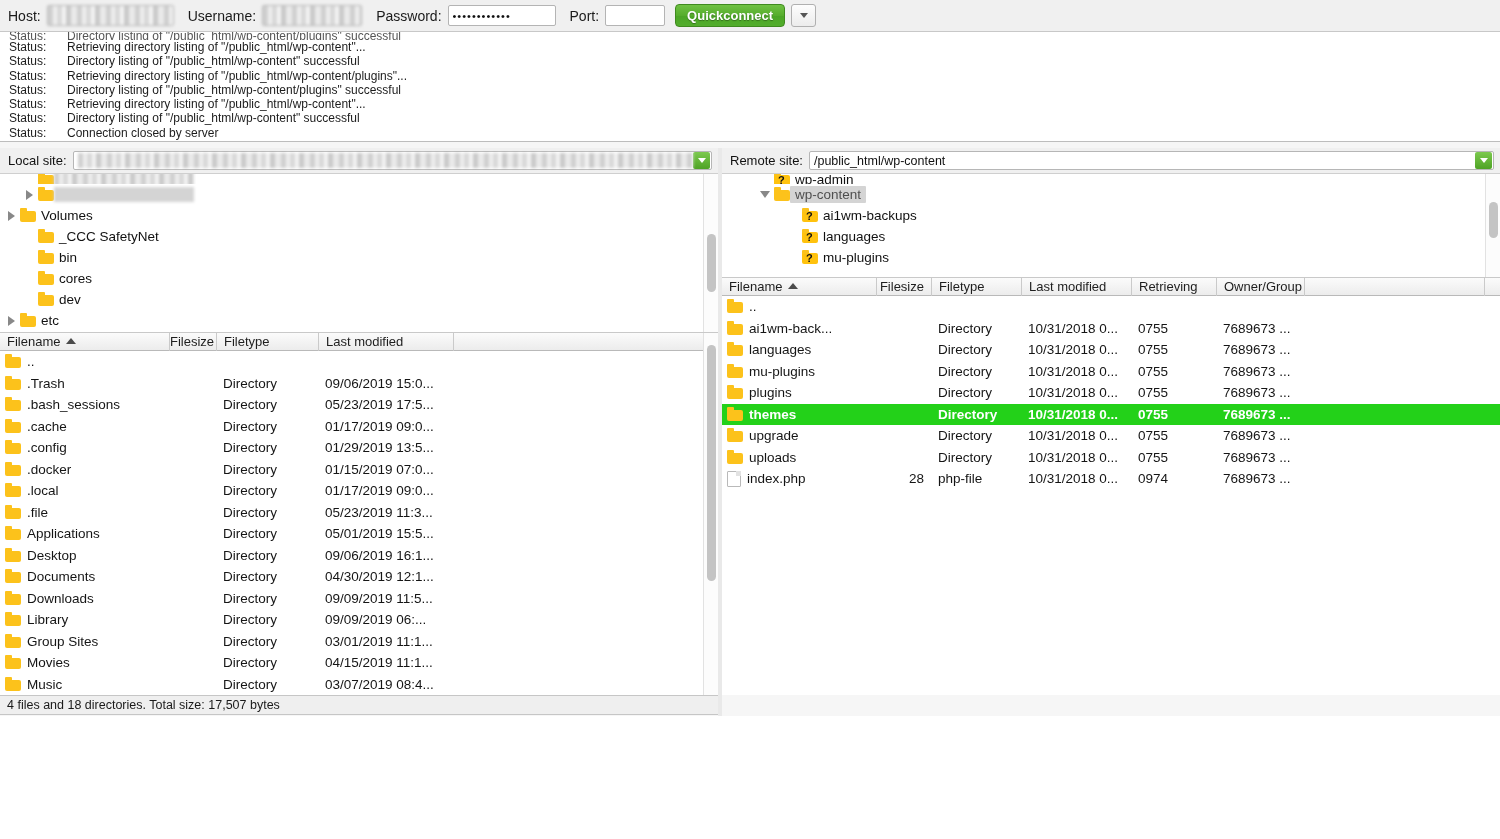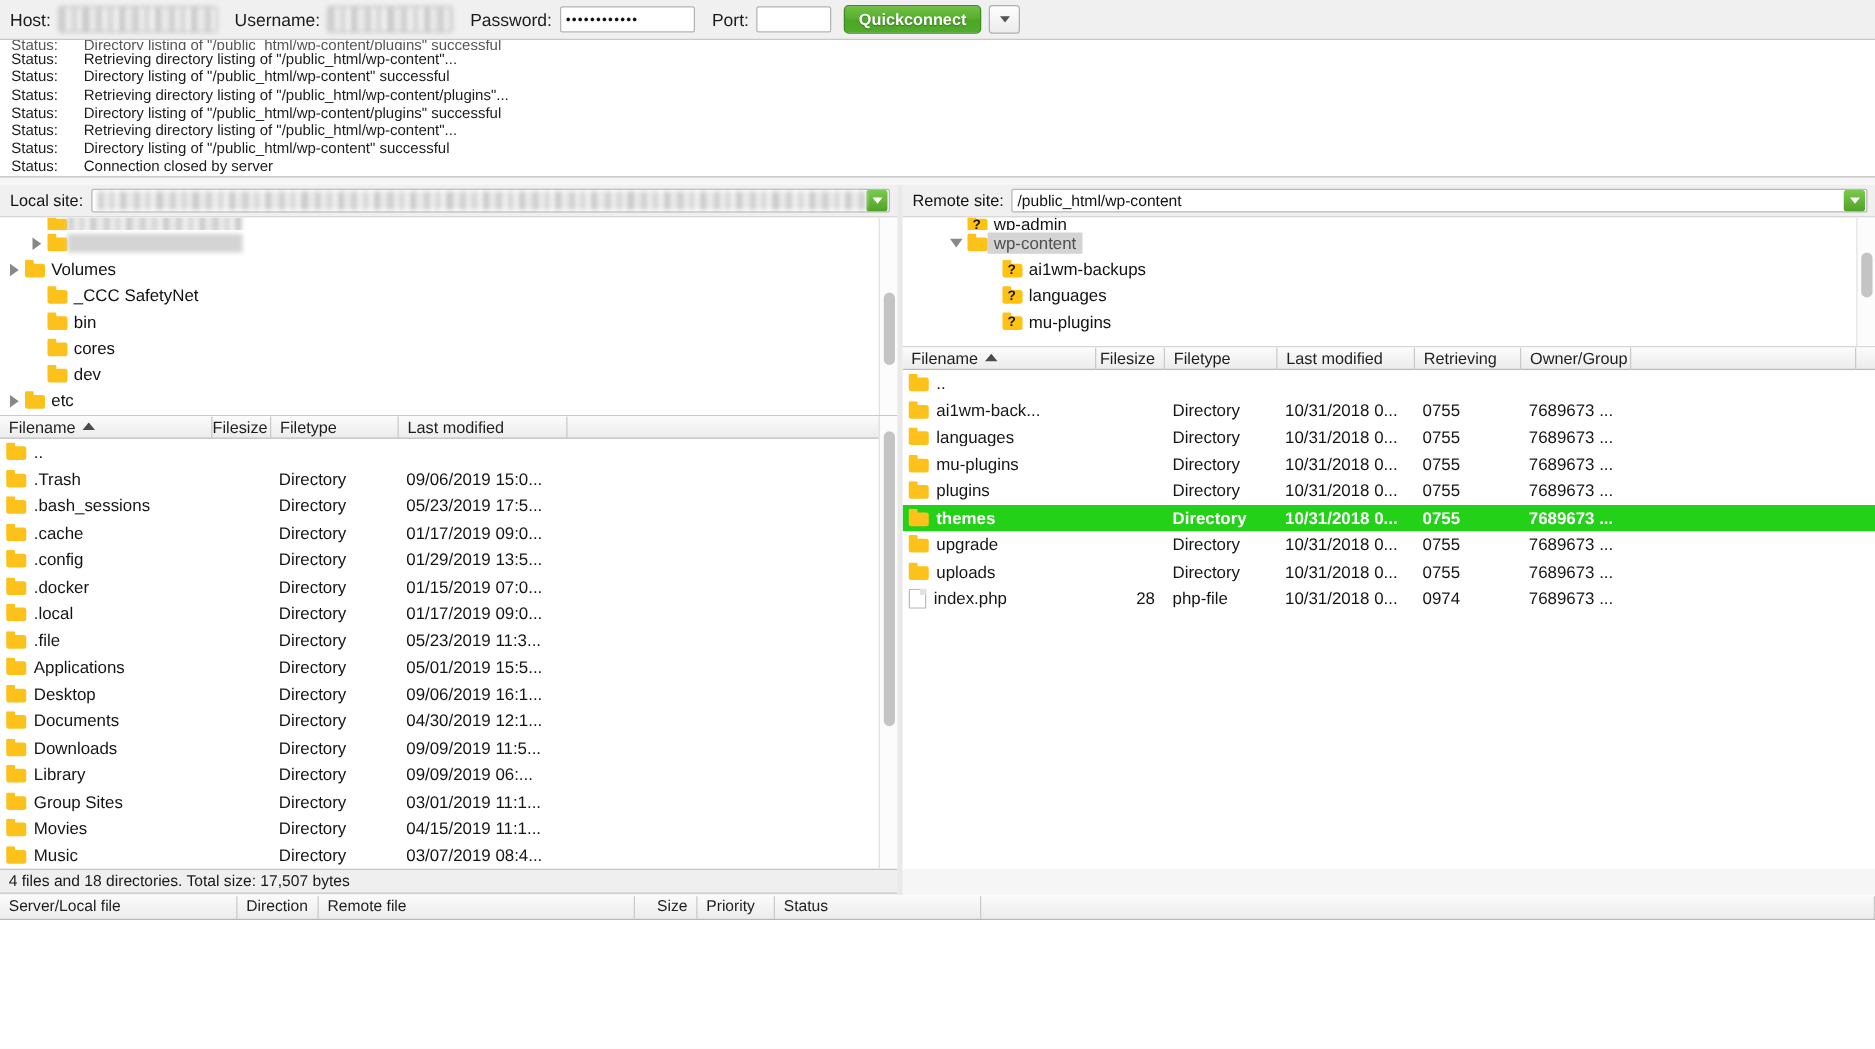--- a/index.html
+++ b/index.html
@@ -689,25 +689,16 @@
           <div class="lcell pad" style="width:110px">10/31/2018 0...</div>
           <div class="lcell pad" style="width:85px">0974</div>
           <div class="lcell pad" style="width:88px">7689673 ...</div>
         </div>
       </div>
   </div>
 
   <div class="vsep" style="left:718px; top:148px; width:4px; height:568px; background:#e9e9e9;"></div>
 
   <div class="queue" style="top:716px; height:123px;">
-    <div class="qhdr" id="queue-hdr">
-        <div class="hcell" style="width: 190px;"><span>Server/Local file</span></div>
-        <div class="hcell" style="width: 65px;"><span>Direction</span></div>
-        <div class="hcell" style="width: 253px;"><span>Remote file</span></div>
-        <div class="hcell r" style="width: 50px;"><span>Size</span></div>
-        <div class="hcell" style="width: 62px;"><span>Priority</span></div>
-        <div class="hcell" style="width: 165px;"><span>Status</span></div>
-        <div class="hcell" style="width: 715px;"><span></span></div>
-      </div>
     <div id="queue-rows" style="position:relative; background:#fff; height:102px;"></div>
   </div>
 
 </div>
 
 </body></html>

